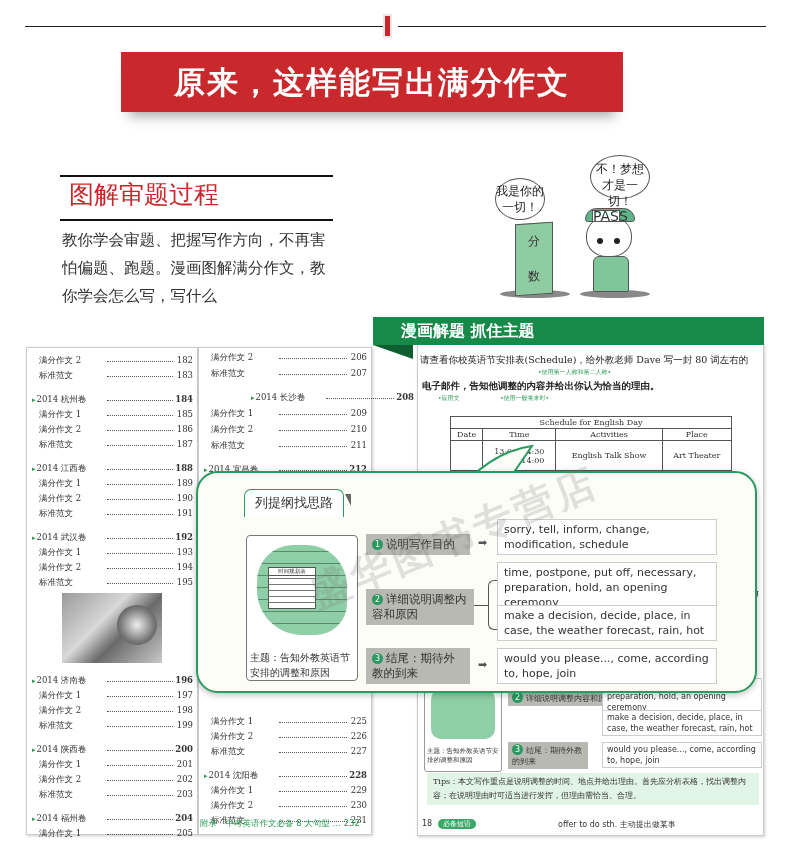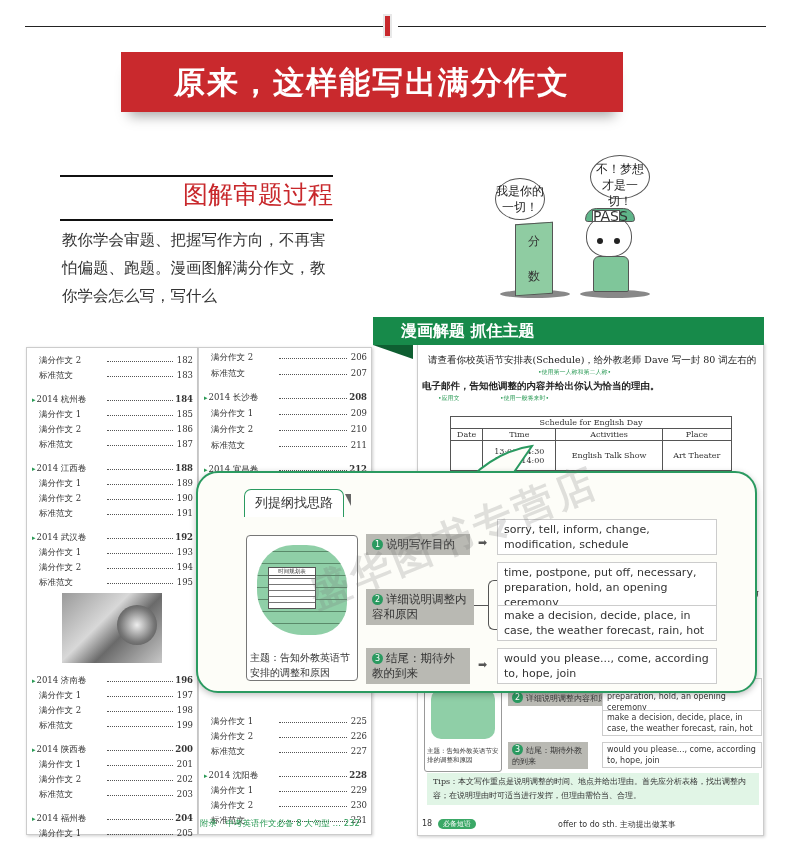--- a/index.html
+++ b/index.html
@@ -6,21 +6,21 @@
 body{width:790px;height:856px;background:#fff;position:relative;overflow:hidden;font-family:"DejaVu Sans",sans-serif;color:#333}
 .abs{position:absolute}
 
 .top-line{left:25px;top:26px;width:465px;height:1px;background:#222}
 .top-line.r{left:398px;width:368px}
 .top-mark{left:383px;top:14px;width:9px;height:24px;background:#e8e8e8}
 .top-mark i{position:absolute;left:2px;top:2px;width:5px;height:20px;background:#c8282c}
 .banner{left:121px;top:52px;width:502px;height:60px;background:#c9292d;color:#fff;font-size:31px;font-weight:bold;text-align:center;line-height:60px;letter-spacing:2px;box-shadow:0 12px 12px -8px rgba(0,0,0,.35)}
 
 .sec-line{left:60px;width:273px;height:2px;background:#111}
-.sec-title{left:60px;top:178px;width:273px;text-align:right;color:#c8282c;font-size:25px}
+.sec-title{left:69px;top:178px;width:273px;text-align:left;color:#c8282c;font-size:25px}
 .sec-desc{left:62px;top:226px;width:275px;font-size:15.5px;line-height:28px;color:#333}
 
 .bubble{background:#fff;border:1.5px solid #555;border-radius:50%;font-size:12px;text-align:center;line-height:16px;color:#222}
 .paper{left:515px;top:223px;width:38px;height:72px;background:#8fcca2;border:1px solid #555;transform:skewY(-4deg);display:flex;flex-direction:column;align-items:center;justify-content:space-around;font-size:12px;color:#333}
 .girl-head{left:586px;top:215px;width:46px;height:42px;border-radius:50% 50% 45% 45%;background:#fff;border:1.5px solid #555;overflow:hidden}
 .girl-hair{left:585px;top:208px;width:50px;height:22px;border-radius:25px 25px 6px 6px;background:#5fb58a;border:1.5px solid #555}
 .pass{left:592px;top:210px;width:28px;height:12px;background:#fff;border:1px solid #555;font-size:14px;text-align:center;line-height:10px}
 .girl-body{left:593px;top:256px;width:36px;height:36px;background:#7fc69a;border:1.5px solid #555;border-radius:6px 6px 2px 2px}
 .shadow{background:#888;border-radius:50%}
 
@@ -226,21 +226,21 @@
       <div class="toc-item" style="top: 2px;">
         <span class="lbl">满分作文 2</span>
         <span class="dots"></span>
         <span class="num">206</span>
       </div>
       <div class="toc-item" style="top: 18px;">
         <span class="lbl">标准范文</span>
         <span class="dots"></span>
         <span class="num">207</span>
       </div>
-      <div class="toc-item h" style="top: 42px;">
+      <div class="toc-item h" style="top: 42px; margin-left: 47px;">
         <span class="lbl">2014 长沙卷</span>
         <span class="dots"></span>
         <span class="num">208</span>
       </div>
       <div class="toc-item" style="top: 58px;">
         <span class="lbl">满分作文 1</span>
         <span class="dots"></span>
         <span class="num">209</span>
       </div>
       <div class="toc-item" style="top: 74px;">
@@ -291,21 +291,21 @@
       <div class="toc-item" style="top: 465px;">
         <span class="lbl">标准范文</span>
         <span class="dots"></span>
         <span class="num">231</span>
       </div>
     </div>
   <div class="abs" style="left:1px;top:470px;font-size:8.5px;color:#2a9a55;white-space:nowrap">附录　中考英语作文必备 8 大句型 … 232</div>
 </div>
 
 <div class="abs page ex-page">
-  <div class="abs prompt" style="left:10px;top:10px;width:335px;white-space:nowrap;overflow:hidden">请查看你校英语节安排表(Schedule)，给外教老师 Dave 写一封 80 词左右的</div>
+  <div class="abs prompt" style="left:2px;top:10px;width:335px;white-space:nowrap;overflow:hidden">请查看你校英语节安排表(Schedule)，给外教老师 Dave 写一封 80 词左右的</div>
   <div class="abs note" style="left:120px;top:24px">•使用第一人称和第二人称•</div>
   <div class="abs prompt" style="left:4px;top:36px;font-weight:bold">电子邮件，告知他调整的内容并给出你认为恰当的理由。</div>
   <div class="abs note" style="left:20px;top:50px">•应用文</div>
   <div class="abs note" style="left:82px;top:50px">•使用一般将来时•</div>
   <table class="abs sch" style="left:32px;top:72px;width:282px">
     <tbody>
         <tr>
           <td colspan="4">Schedule for English Day</td>
         </tr>
     <tr>

